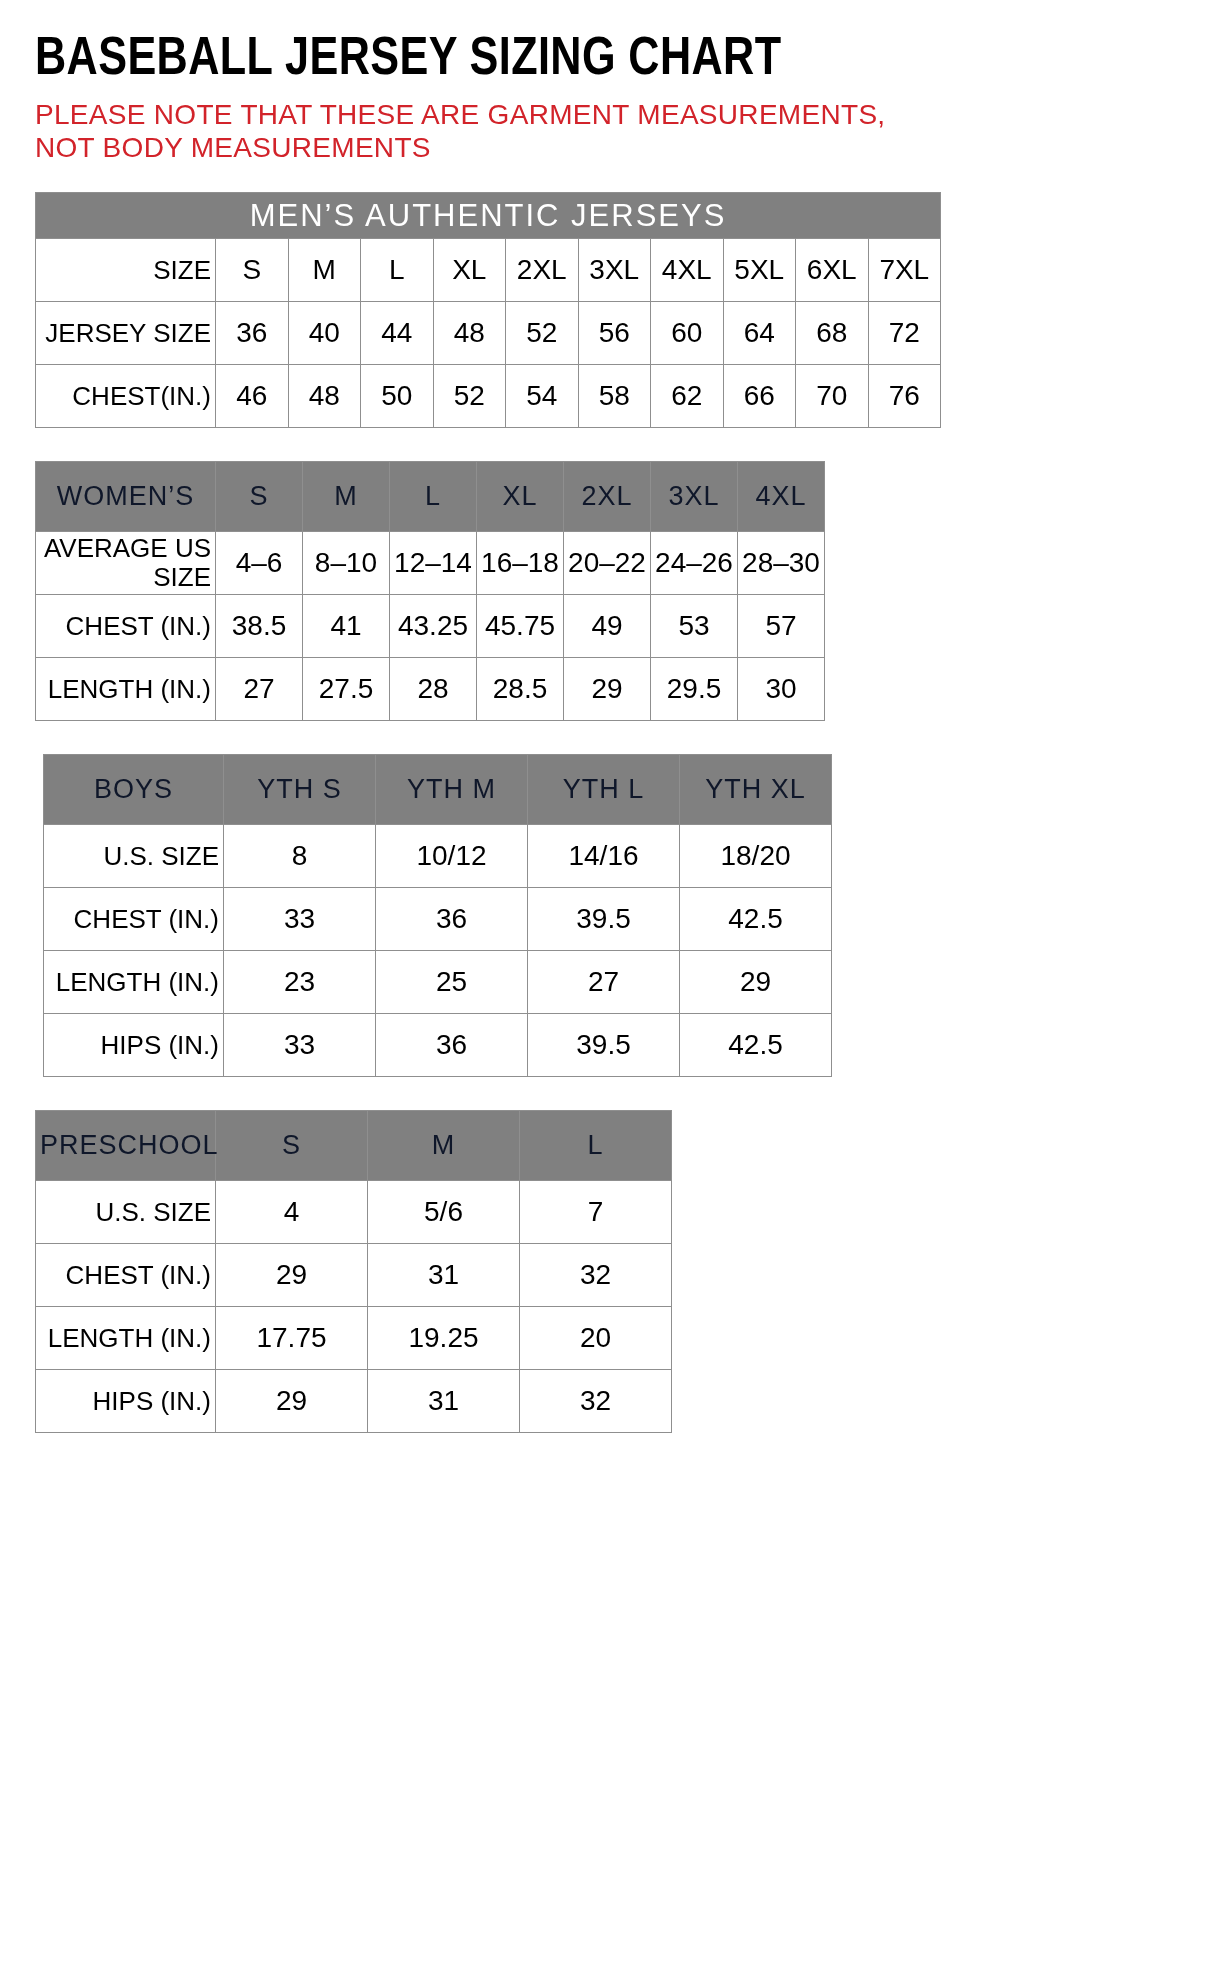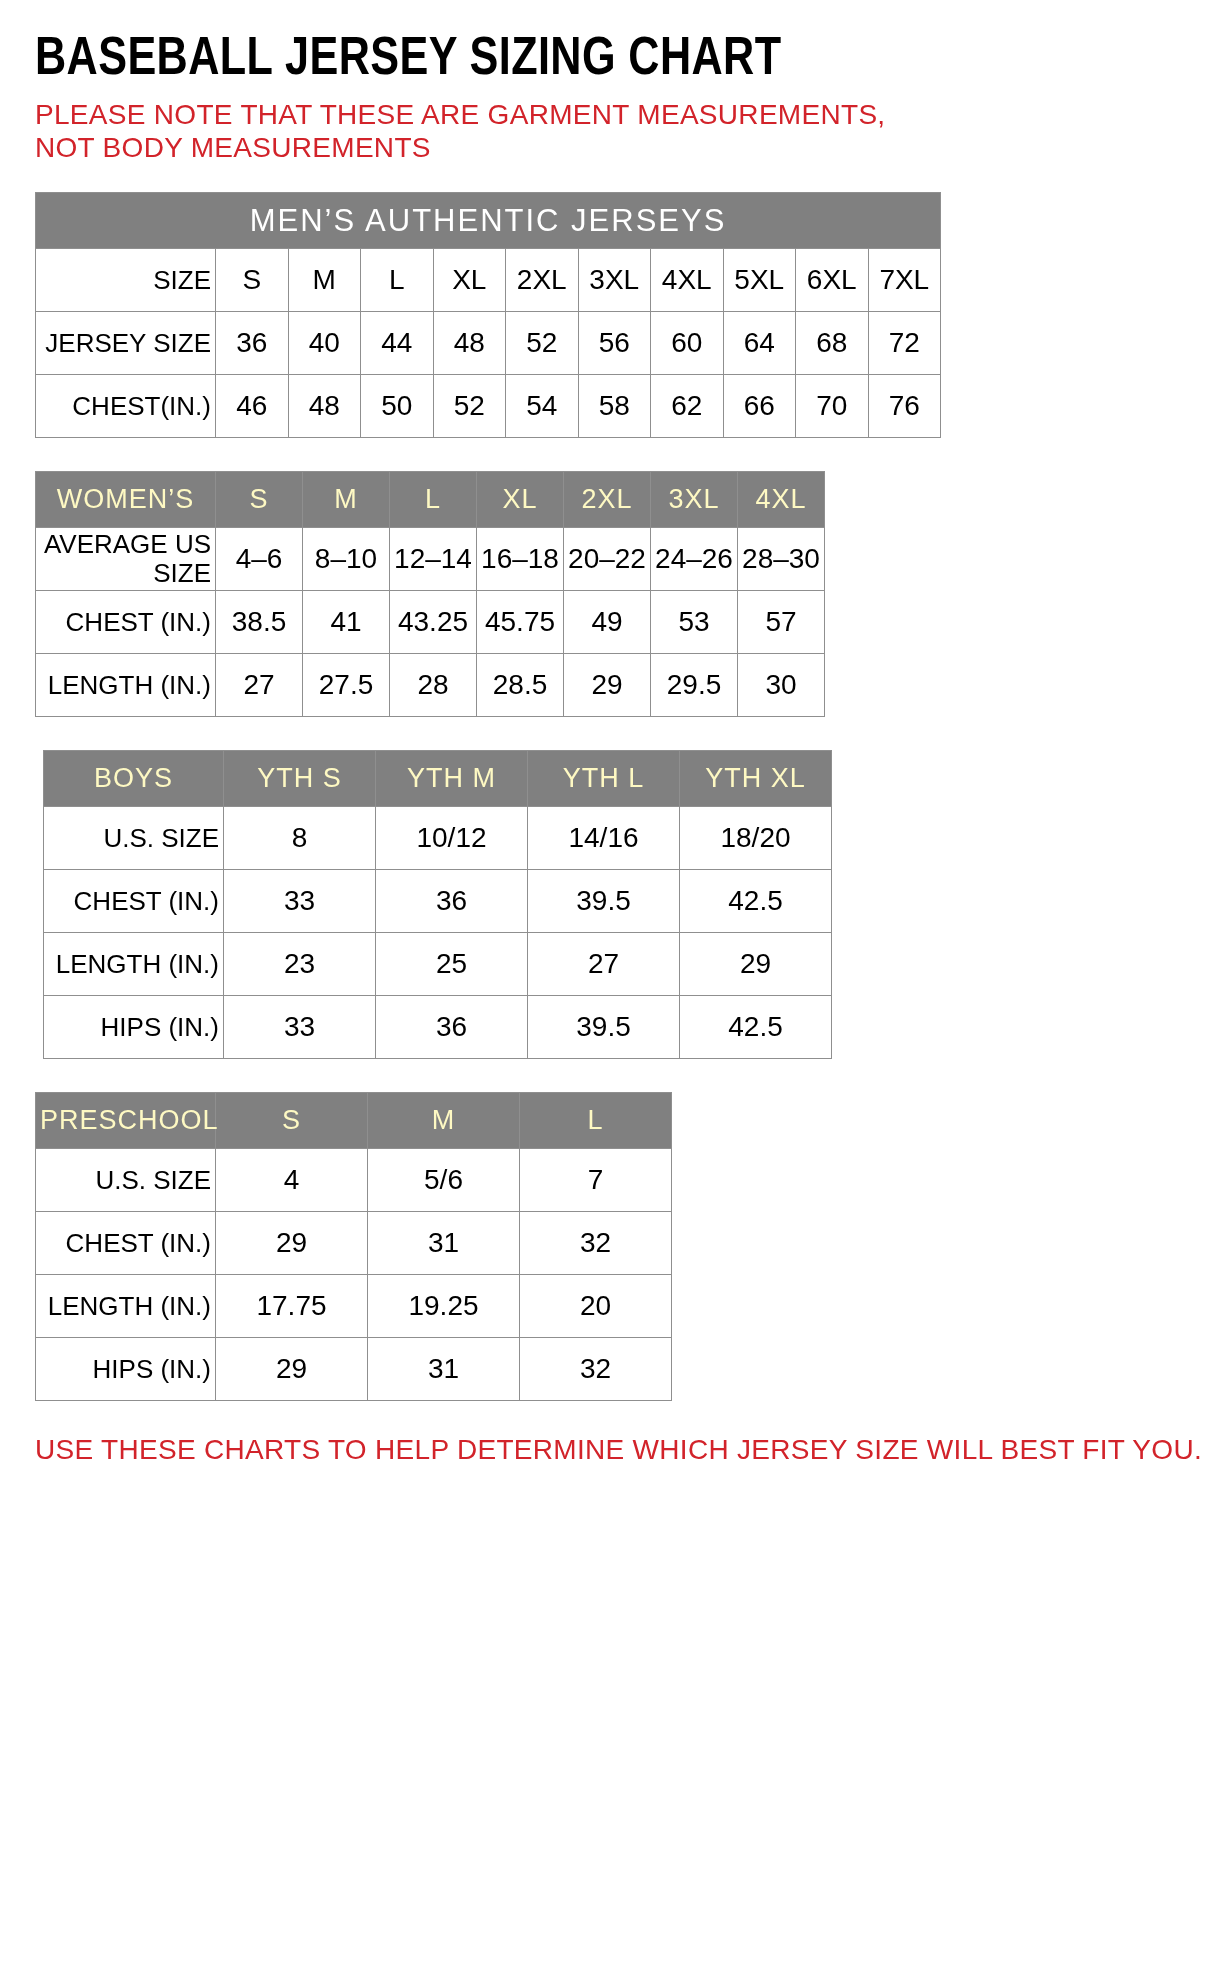--- a/index.html
+++ b/index.html
@@ -47,29 +47,29 @@
     border: 1px solid var(--border);
     text-align: center;
     vertical-align: middle;
     padding: 0 4px;
   }
   .title-bar {
     background: var(--gray);
     color: #ffffff;
     font-size: 31px;
     font-weight: 400;
-    height: 56px;
+    height: 46px;
     letter-spacing: 2px;
   }
   tr.head-row th {
     background: var(--gray);
-    color: #fef9c3;
+    color: #0f172a;
     font-size: 27px;
     font-weight: 400;
-    height: 56px;
+    height: 70px;
     letter-spacing: 1px;
   }
   td {
     font-size: 28px;
     height: 63px;
   }
   td.label-cell {
     font-size: 26px;
     line-height: 1.1;
     text-align: right;
@@ -278,15 +278,14 @@
         </tr>
         <tr>
           <td class="label-cell">HIPS (IN.)</td>
           <td>29</td>
           <td>31</td>
           <td>32</td>
         </tr>
       </tbody>
     </table>
 
-  <p class="footer-note">USE THESE CHARTS TO HELP DETERMINE WHICH JERSEY SIZE WILL BEST FIT YOU.</p>
 
 </div>
 
 </body></html>

